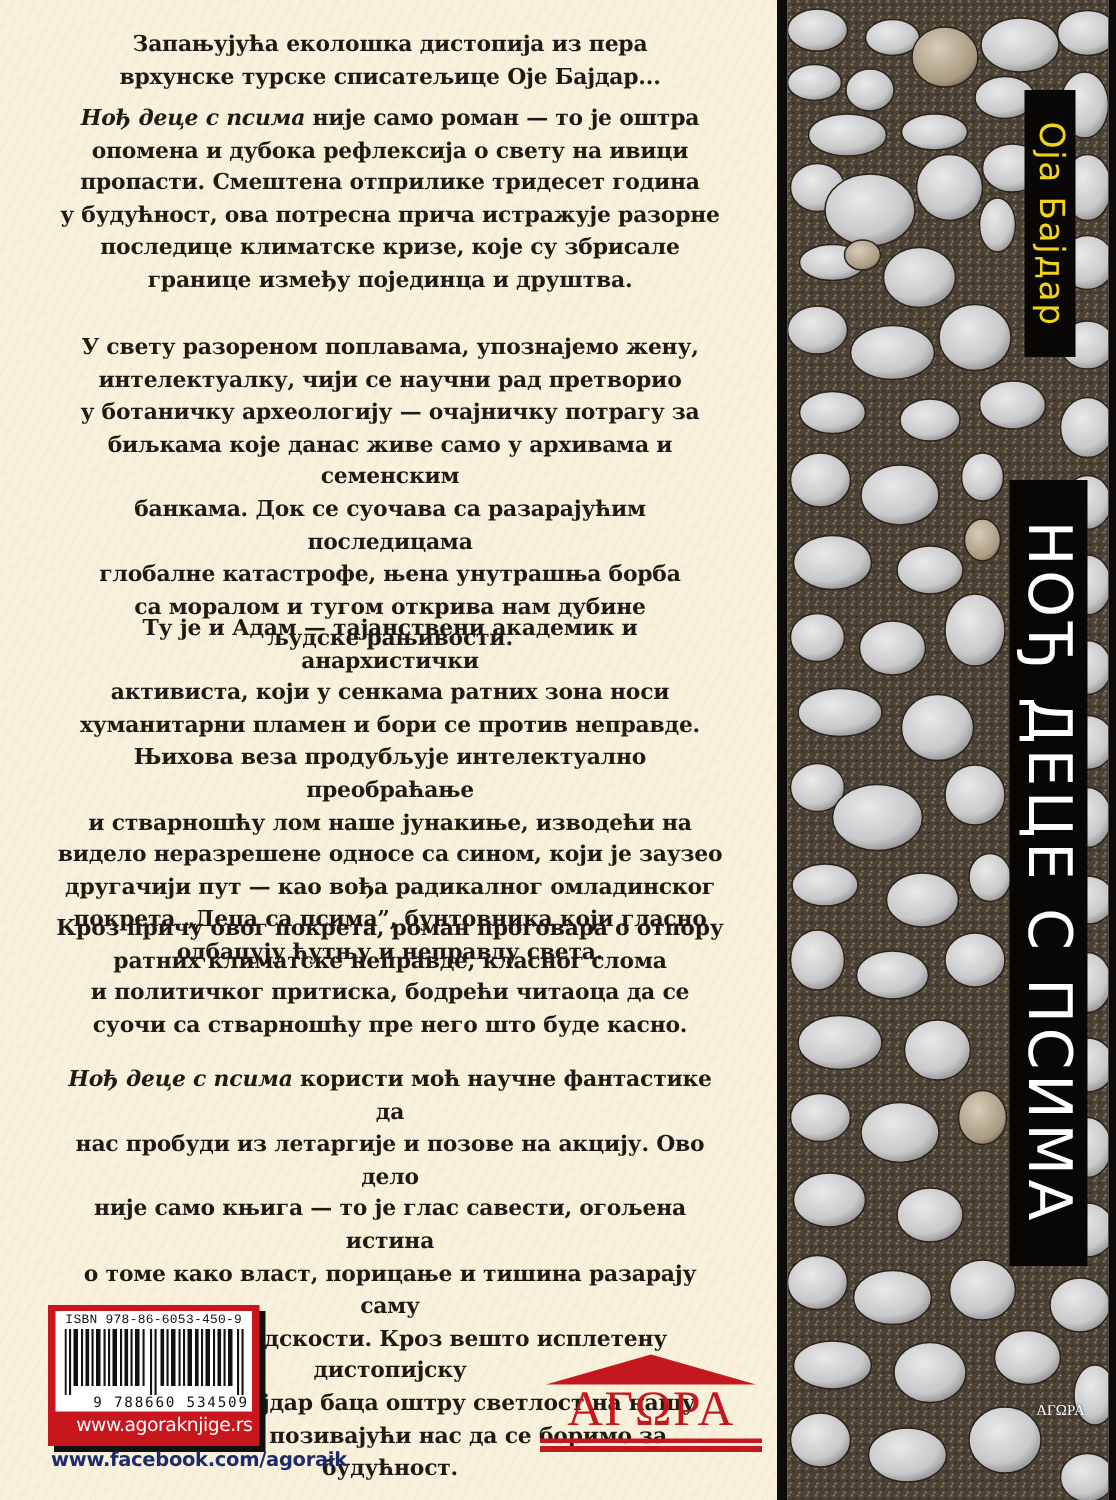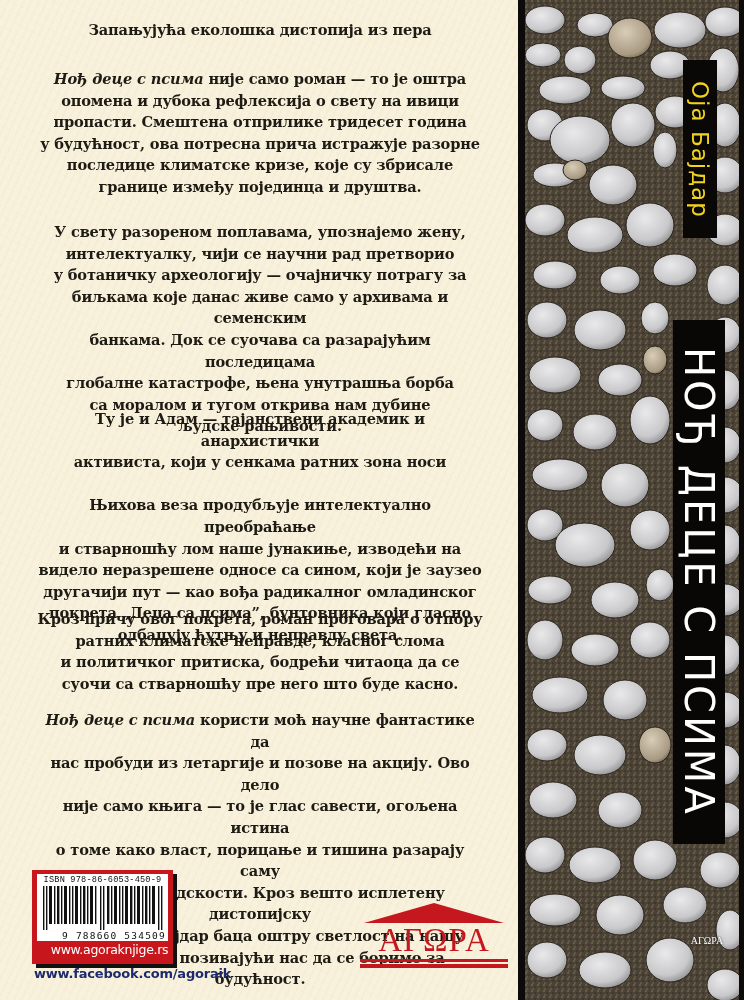--- a/index.html
+++ b/index.html
@@ -96,20 +96,21 @@
   </style>
 </head>
 <body>
 
 <div class="cover">
 
   <div class="back-panel">
     <div class="blurb">
       <p style="top:14px">
         <span>Запањујућа еколошка дистопија из пера</span><br>
+        <span>врхунске турске списатељице Оје Бајдар...</span>
       </p>
       <p style="top:63px">
         <em>Нођ деце с псима</em><span> није само роман — то је оштра</span><br>
         <span>опомена и дубока рефлексија о свету на ивици</span><br>
         <span>пропасти. Смештена отприлике тридесет година</span><br>
         <span>у будућност, ова потресна прича истражује разорне</span><br>
         <span>последице климатске кризе, које су збрисале</span><br>
         <span>границе између појединца и друштва.</span>
       </p>
       <p style="top:216px">
@@ -118,21 +119,21 @@
         <span>у ботаничку археологију — очајничку потрагу за</span><br>
         <span>биљкама које данас живе само у архивама и семенским</span><br>
         <span>банкама. Док се суочава са разарајућим последицама</span><br>
         <span>глобалне катастрофе, њена унутрашња борба</span><br>
         <span>са моралом и тугом открива нам дубине</span><br>
         <span>људске рањивости.</span>
       </p>
       <p style="top:403px">
         <span>Ту је и Адам — тајанствени академик и анархистички</span><br>
         <span>активиста, који у сенкама ратних зона носи</span><br>
-        <br>
+        <span>хуманитарни пламен и бори се против неправде.</span><br>
         <span>Њихова веза продубљује интелектуално преобраћање</span><br>
         <span>и стварношћу лом наше јунакиње, изводећи на</span><br>
         <span>видело неразрешене односе са сином, који је заузео</span><br>
         <span>другачији пут — као вођа радикалног омладинског</span><br>
         <span>покрета „Деца са псима”, бунтовника који гласно</span><br>
         <span>одбацују ћутњу и неправду света.</span>
       </p>
       <p style="top:603px">
         <span>Кроз причу овог покрета, роман проговара о отпору</span><br>
         <span>ратних климатске неправде, класног слома</span><br>

